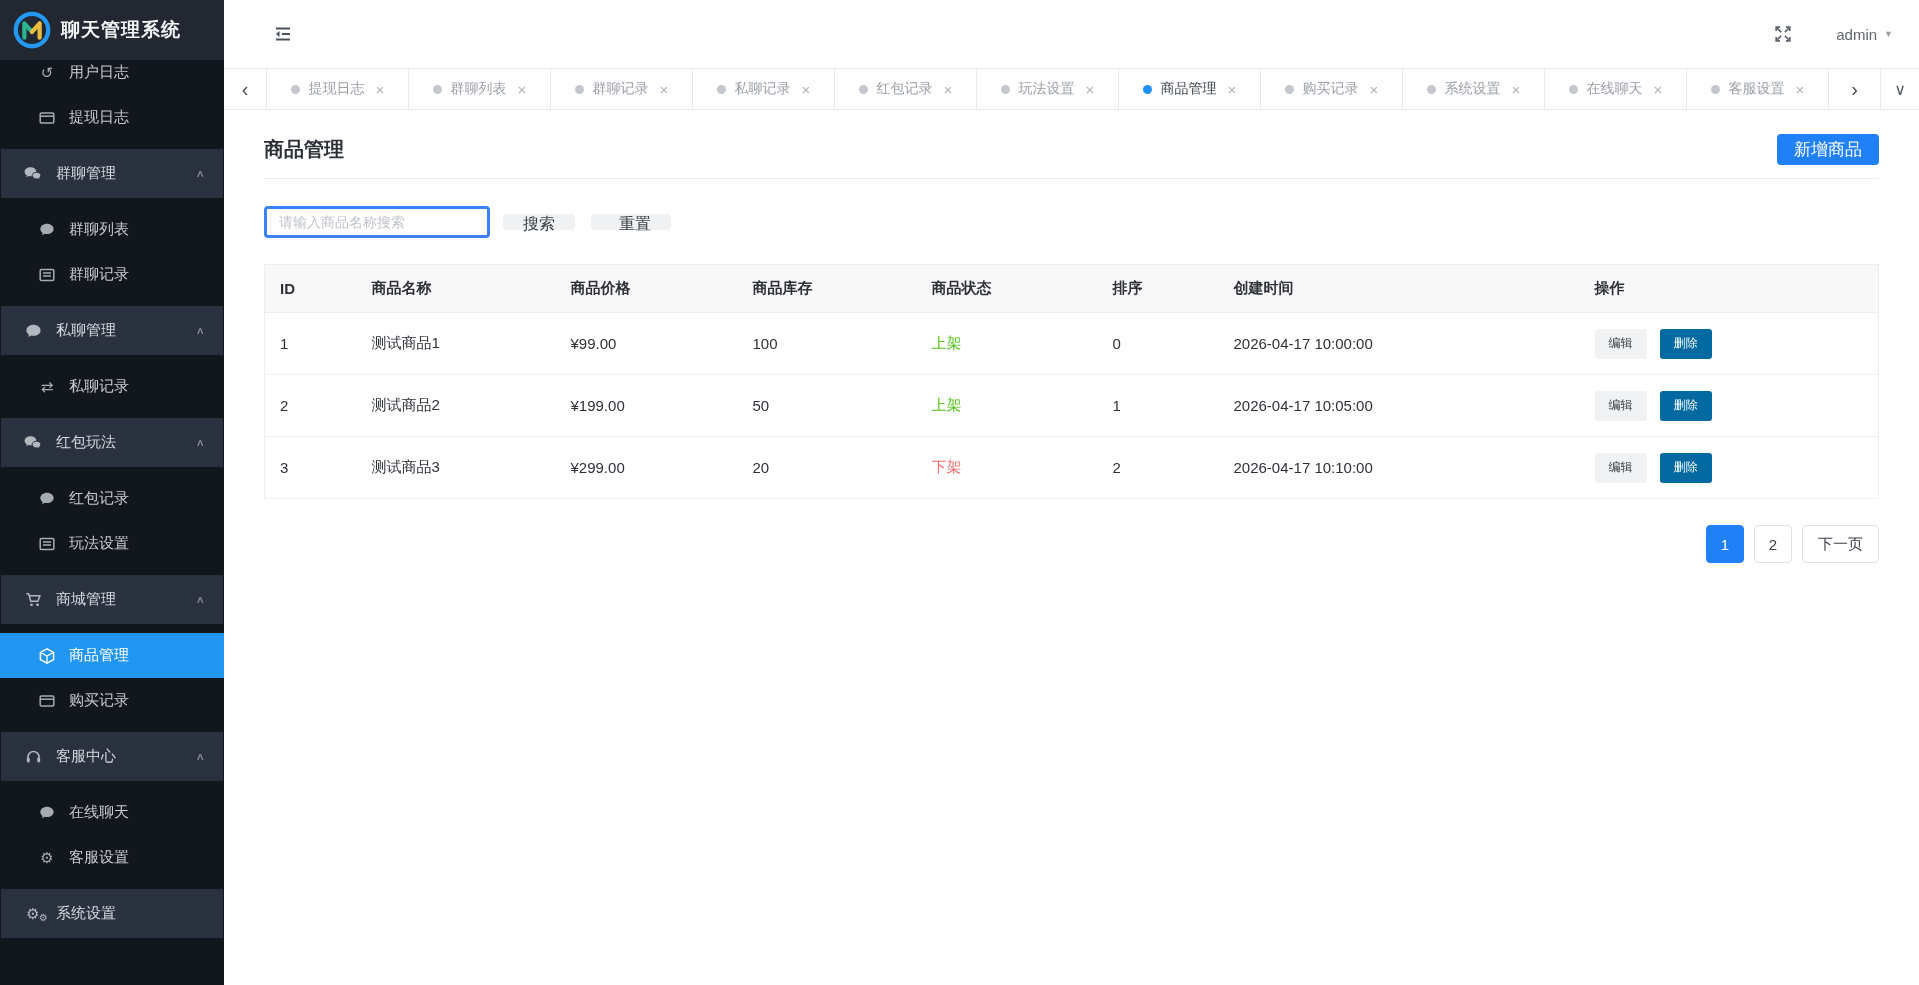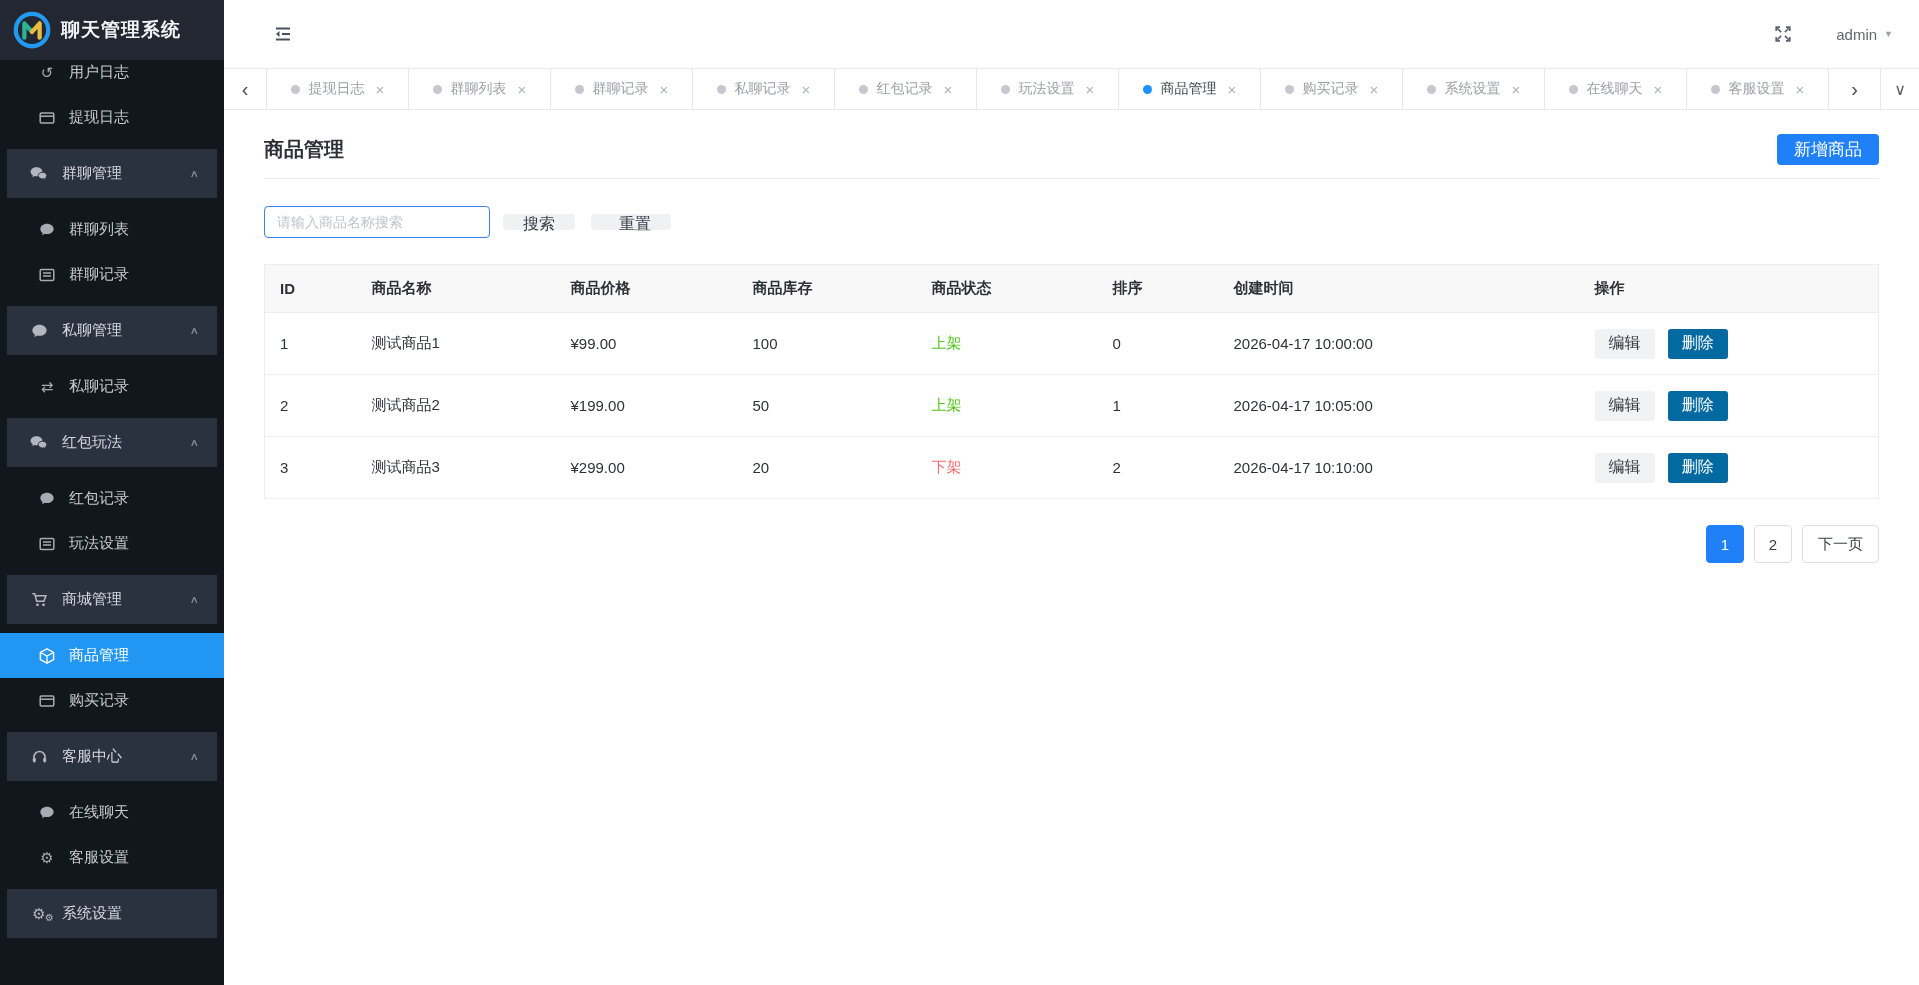--- a/index.html
+++ b/index.html
@@ -9,21 +9,21 @@
 
   
   aside { width:224px; flex-shrink:0; background:#12161d; overflow:hidden; position:relative; }
   .logo { height:60px; background:#222731; display:flex; align-items:center; padding-left:11px; gap:8px; position:relative; z-index:2; }
   .logo-title { color:#f2f3f5; font-size:19px; font-weight:bold; letter-spacing:1px; }
   .menu { margin-top:-10px; }
   .sub-item { height:45px; display:flex; align-items:center; padding-left:38px; gap:13px; font-size:15px; color:#c6cad1; cursor:pointer; }
   .sub-item .ico { width:18px; display:flex; justify-content:center; align-items:center; color:#a6abb4; font-size:15px; line-height:1; }
   .sub-item.active { background:#2196f3; color:#fff; }
   .sub-item.active .ico { color:#fff; }
-  .sec-item { height:49px; margin:9px 7px; background:#2a323f; display:flex; align-items:center; padding:0 18px 0 22px; gap:13px; font-size:15px; color:#d4d8df; cursor:pointer; }
+  .sec-item { height:49px; margin:9px 1px; background:#2a323f; display:flex; align-items:center; padding:0 18px 0 22px; gap:13px; font-size:15px; color:#d4d8df; cursor:pointer; }
   .sec-item .ico { width:20px; display:flex; justify-content:center; align-items:center; color:#b2b7bf; font-size:15px; line-height:1; }
   .chev { margin-left:auto; color:#8b929c; font-size:13px; transform:scaleY(.75); }
   .ico svg { display:block; }
   .gears { position:relative; font-size:15px; }
   .gears .g2 { font-size:10px; position:absolute; right:-5px; bottom:-2px; }
 
   
   main { flex:1; display:flex; flex-direction:column; min-width:0; background:#fff; }
   .hdr { height:68px; display:flex; align-items:center; padding:0 26px 0 49px; }
   .collapse { color:#4a515c; cursor:pointer; display:flex; }
@@ -45,32 +45,32 @@
   .tab.active { color:#40474f; }
   .tab.active .dot { background:#1e90ff; }
 
   
   .content { flex:1; padding:24px 40px 0; overflow:hidden; }
   .page-head { display:flex; align-items:center; justify-content:space-between; height:31px; }
   .page-title { font-size:20px; font-weight:bold; color:#2b2f36; }
   .add-btn { background:#2080f7; color:#fff; border:none; height:31px; padding:0 17px; border-radius:4px; font-size:17px; cursor:pointer; font-family:inherit; }
   .divider { height:1px; background:#e9ebf0; margin-top:13px; }
   .search-row { margin-top:27px; display:flex; align-items:center; }
-  .search-input { width:226px; height:32px; border:1px solid #3b82f6; border-radius:4px; padding:0 12px; font-size:14px; color:#333; outline:none; font-family:inherit; }
+  .search-input { width:226px; height:32px; border:3px solid #3b82f6; border-radius:4px; padding:0 12px; font-size:14px; color:#333; outline:none; font-family:inherit; }
   .search-input::placeholder { color:#bfc3cb; }
   .btn-plain { height:16px; padding:0 20px; background:#f0f1f3; border:none; border-radius:4px; font-size:16px; color:#383d44; cursor:pointer; font-family:inherit; }
   .btn-search { margin-left:13px; }
   .btn-reset { margin-left:16px;padding-left:28px; }
 
   table.tbl { margin-top:26px; width:100%; border-collapse:collapse; table-layout:fixed; border:1px solid #ebedf2; }
   .tbl th { background:#f8f8f9; height:48px; text-align:left; padding-left:15px; font-size:15px; font-weight:bold; color:#2e3238; border-bottom:1px solid #ebedf2; }
   .tbl td { height:62px; padding-left:15px; font-size:15px; color:#2e3238; border-bottom:1px solid #eef0f4; }
   .status.up { color:#52c41a; }
   .status.down { color:#f56c6c;margin-top:16px; }
-  .op-btn { height:30px; padding:0 14px; border:none; border-radius:3px; font-size:16px; cursor:pointer; font-family:inherit; }
+  .op-btn { height:30px; padding:0 14px; border:none; border-radius:3px; font-size:12px; cursor:pointer; font-family:inherit; }
   .op-edit { background:#f1f2f4; color:#33373d; }
   .op-del { background:#0369a1; color:#fff; margin-left:9px; }
 
   .pager { margin-top:26px; display:flex; justify-content:flex-end; align-items:center; gap:10px; }
   .pg { min-width:38px; height:38px; display:flex; align-items:center; justify-content:center; border-radius:4px; font-size:15px; color:#3a3f46; background:#fff; border:1px solid #dcdfe6; cursor:pointer; }
   .pg.active { background:#2080f7; border-color:#2080f7; color:#fff; }
   .pg.next { padding:0 15px; }
 </style>
 </head>
 <body>

